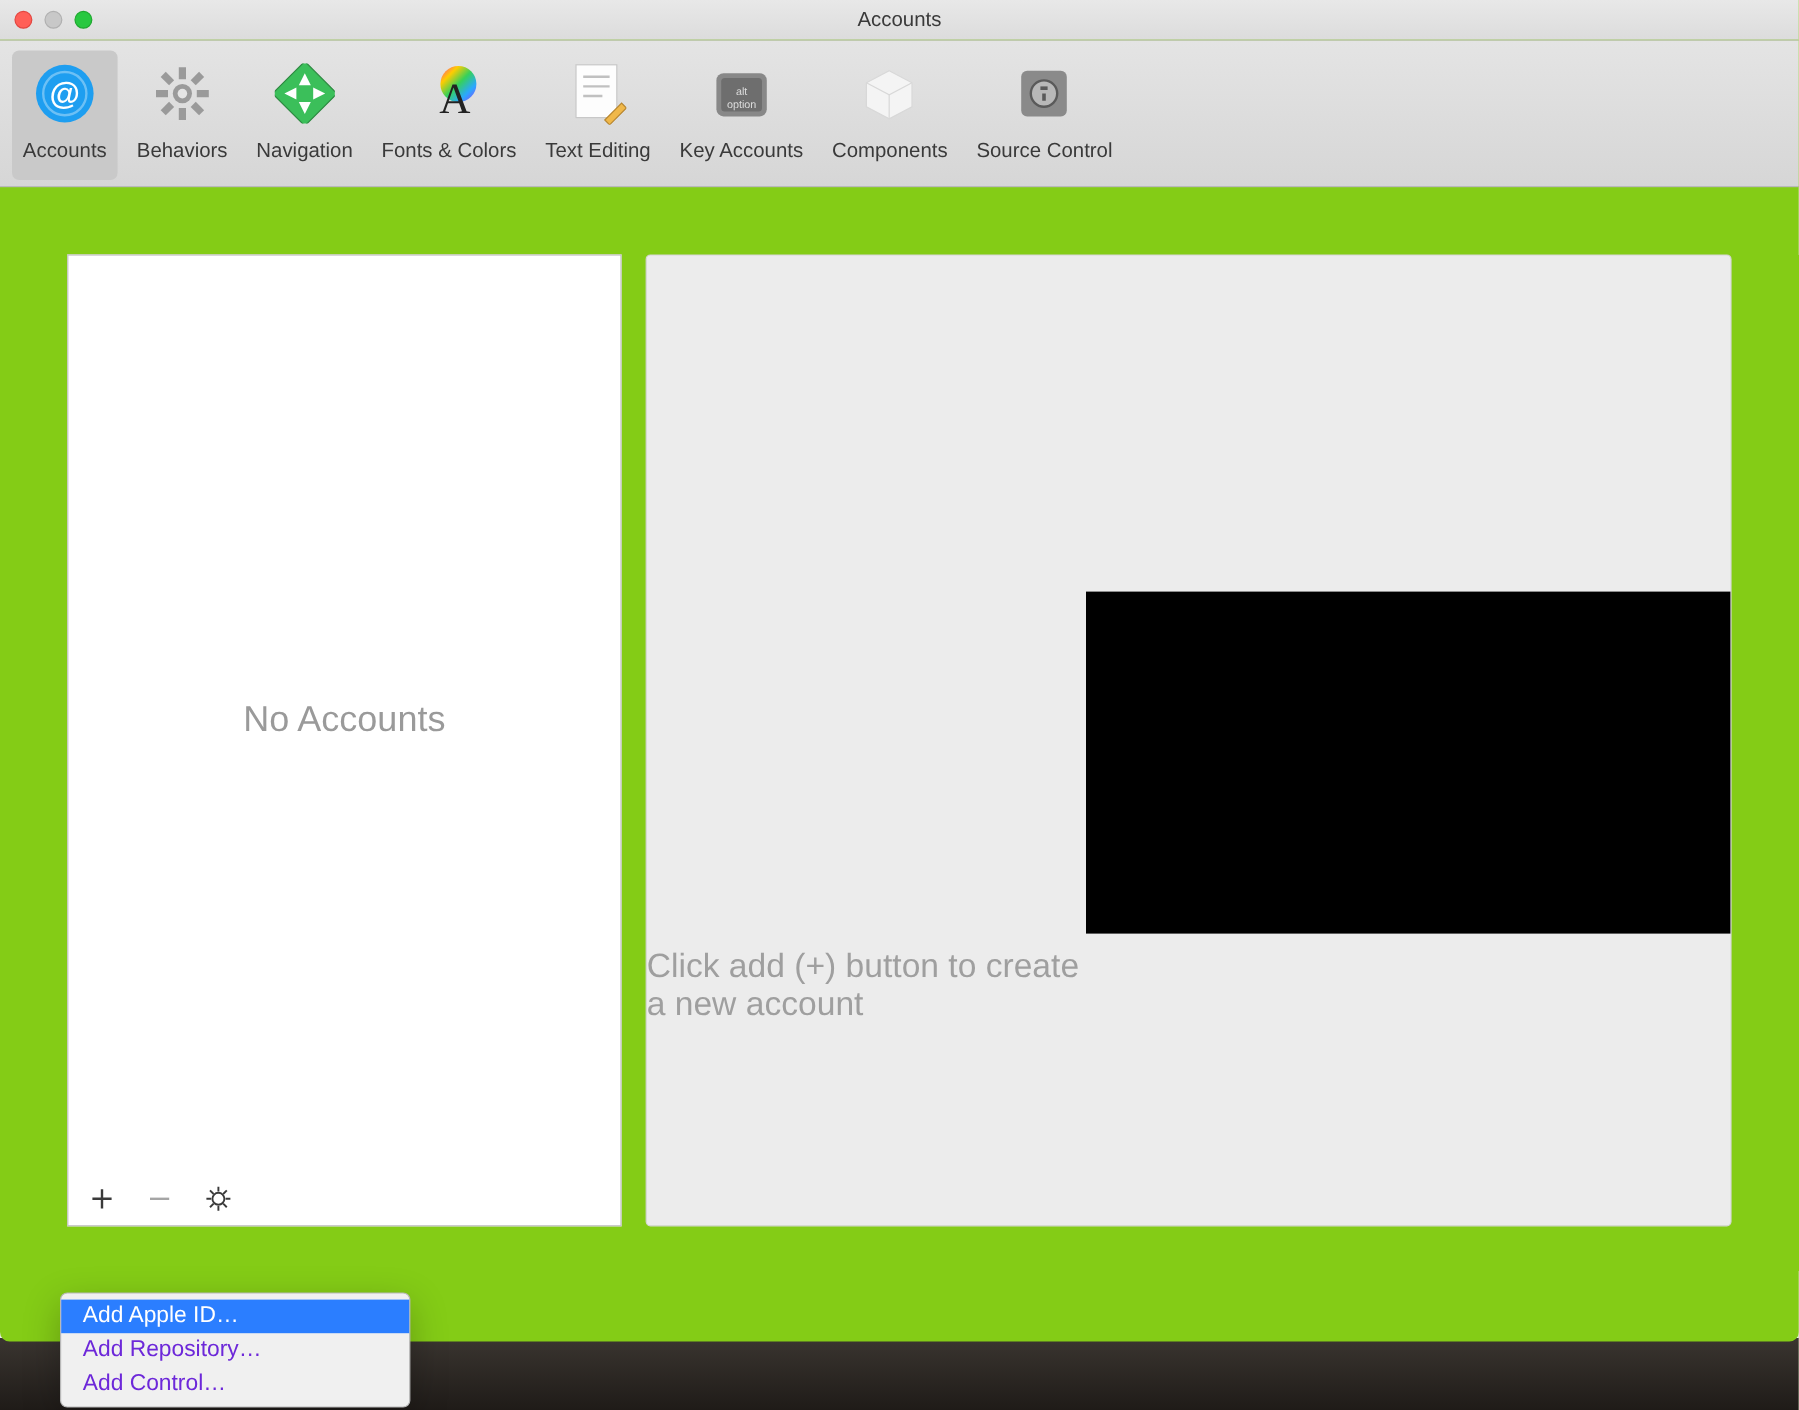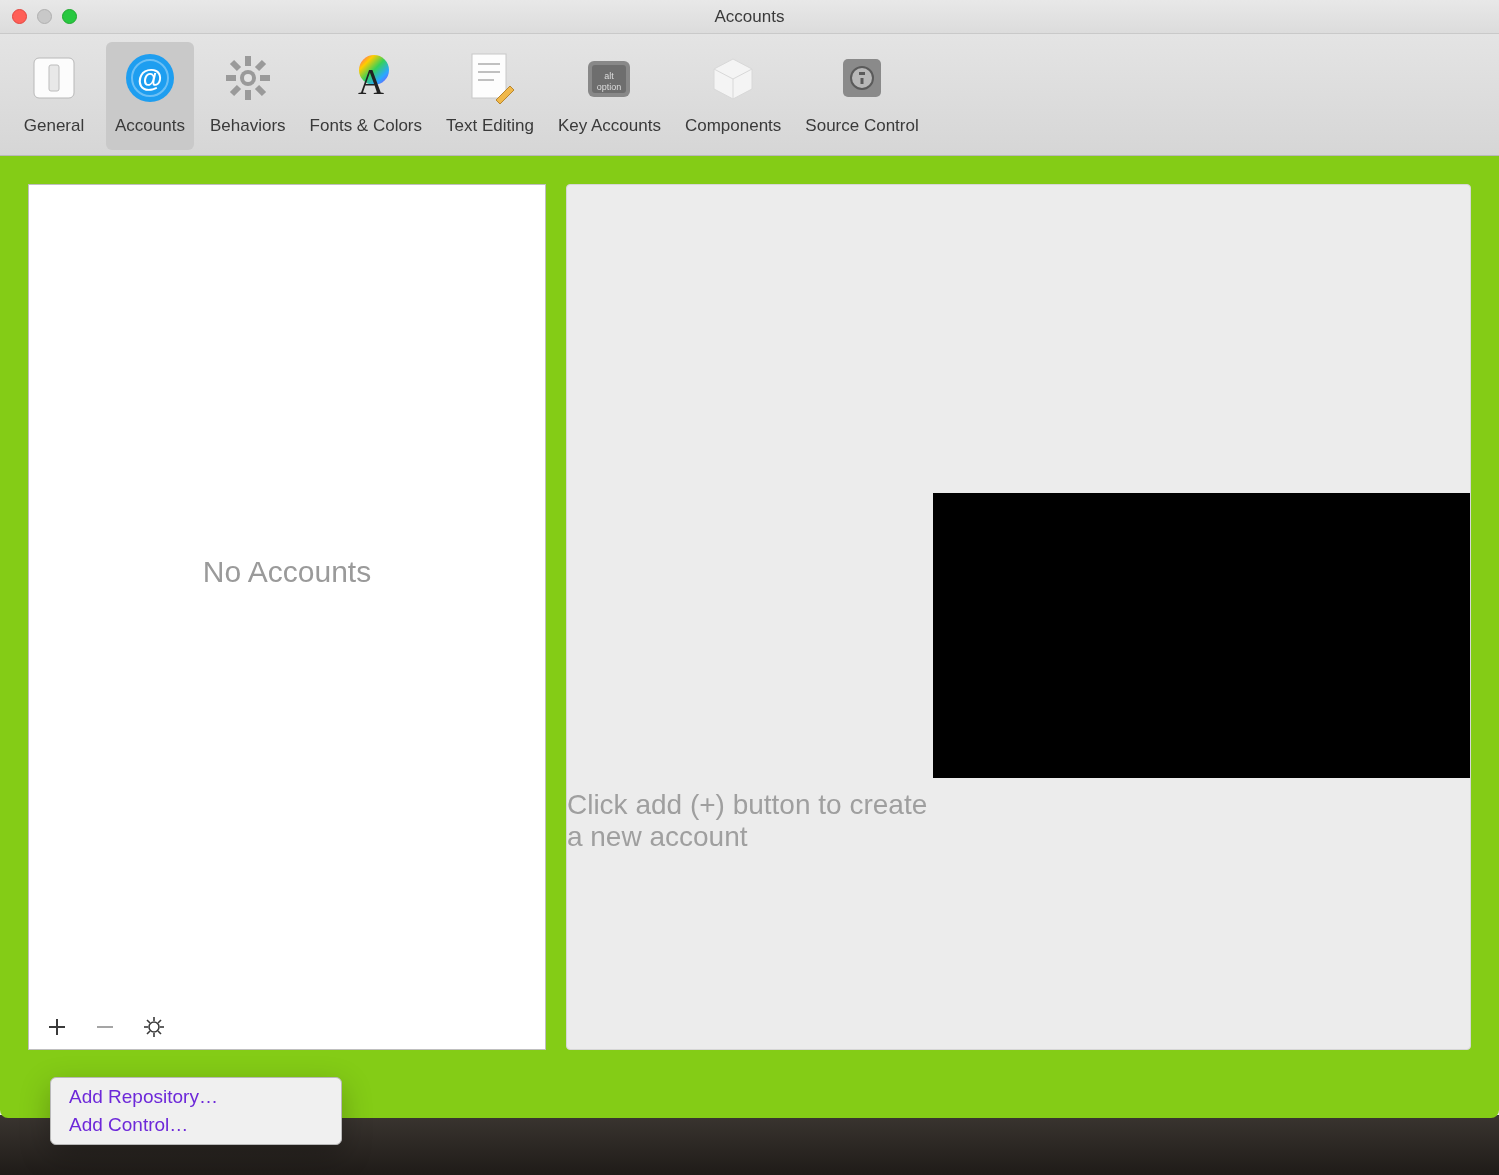--- a/index.html
+++ b/index.html
@@ -69,21 +69,21 @@
       margin-top: 4px;
     }
     .toolbar-label {
       font-size: 17px;
       color: #3a3a3a;
       white-space: nowrap;
     }
     
     .content {
       display: flex;
-      padding: 28px;
+      padding: 56px;
       gap: 20px;
       height: calc(100% - 156px - 40px);
     }
     .left-panel {
       width: 548px;
       background: #ffffff;
       border: 1px solid #bfbfbf;
       position: relative;
       display: flex;
       flex-direction: column;
@@ -183,29 +183,20 @@
     <div class="traffic-lights">
       <div class="tl red"></div>
       <div class="tl yellow"></div>
       <div class="tl green"></div>
     </div>
     <div class="win-title">Accounts</div>
   </div>
 
   <div class="toolbar">
 
-    <div class="toolbar-item">
-      <div class="toolbar-icon">
-        <svg width="46" height="46" viewBox="0 0 46 46">
-          <rect x="3" y="3" width="40" height="40" rx="5" fill="#fcfcfc" stroke="#b8b8b8"></rect>
-          <rect x="18" y="10" width="10" height="26" rx="2" fill="#e8e8e8" stroke="#bcbcbc"></rect>
-        </svg>
-      </div>
-      <div class="toolbar-label">General</div>
-    </div>
 
     <div class="toolbar-item selected">
       <div class="toolbar-icon">
         <svg width="52" height="52" viewBox="0 0 52 52">
           <circle cx="26" cy="26" r="24" fill="#1e9ef0"></circle>
           <circle cx="26" cy="26" r="18" fill="none" stroke="#ffffff" stroke-width="2" opacity="0.35"></circle>
           <text x="26" y="35" font-size="26" text-anchor="middle" fill="#ffffff" font-weight="600">@</text>
         </svg>
       </div>
       <div class="toolbar-label">Accounts</div>
@@ -226,20 +217,34 @@
               <line x1="41" y1="9" x2="34" y2="16"></line>
               <line x1="16" y1="34" x2="9" y2="41"></line>
             </g>
           </g>
           <circle cx="25" cy="25" r="4" fill="#e4e4e4"></circle>
         </svg>
       </div>
       <div class="toolbar-label">Behaviors</div>
     </div>
 
+    <div class="toolbar-item">
+      <div class="toolbar-icon">
+        <svg width="50" height="50" viewBox="0 0 50 50">
+          <rect x="6" y="6" width="38" height="38" transform="rotate(45 25 25)" fill="#3bbf5a" stroke="#2e8a42" stroke-width="1"></rect>
+          <g fill="#ffffff">
+            <polygon points="25,8 30,18 20,18"></polygon>
+            <polygon points="25,42 20,32 30,32"></polygon>
+            <polygon points="8,25 18,20 18,30"></polygon>
+            <polygon points="42,25 32,30 32,20"></polygon>
+          </g>
+        </svg>
+      </div>
+      <div class="toolbar-label">Navigation</div>
+    </div>
 
     <div class="toolbar-item">
       <div class="toolbar-icon">
         <svg width="52" height="52" viewBox="0 0 52 52">
           <defs>
             <linearGradient id="rb" x1="0" x2="1" y1="0" y2="1">
               <stop offset="0%" stop-color="#ff3ba7"></stop>
               <stop offset="25%" stop-color="#ffcc00"></stop>
               <stop offset="50%" stop-color="#36d15a"></stop>
               <stop offset="75%" stop-color="#2aa8ff"></stop>
@@ -342,19 +347,22 @@
 
     <div class="right-panel">
       <div class="right-hint">Click add (+) button to create a new account</div>
       <div class="black-box"></div>
     </div>
 
   </div>
 </div>
 
 <div class="popup-menu">
+  <div class="menu-item highlight">
+    <span>Add Apple ID…</span>
+  </div>
   <div class="menu-item">
     <span>Add Repository…</span>
   </div>
   <div class="menu-item">
     <span>Add Control…</span>
   </div>
 </div>
 
 </body></html>

